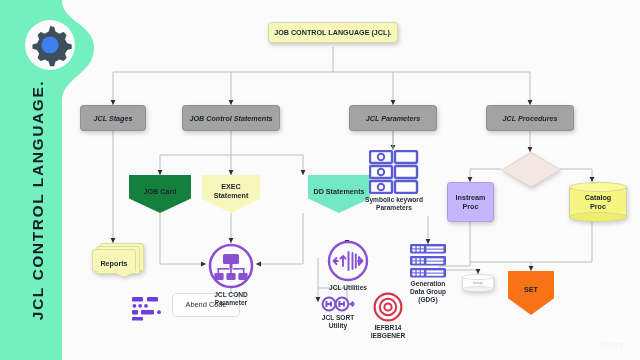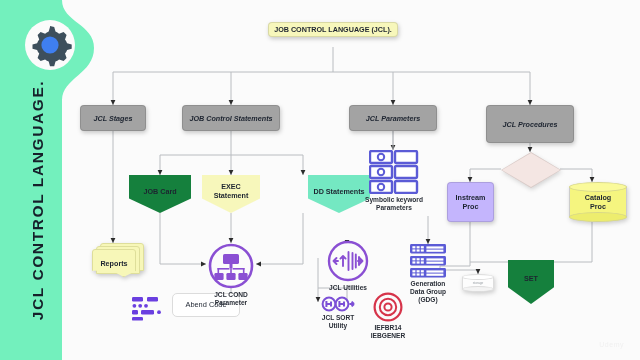--- a/index.html
+++ b/index.html
@@ -170,34 +170,34 @@
 
       <path d="M470,222 L470,262"></path>
       <path d="M592,222 L592,262"></path>
       <path d="M470,262 L592,262"></path>
       <path d="M531,262 L531,271" marker-end="url(#ar)"></path>
 
       <path d="M470,262 L470,266 L440,266 L440,270 L478,270 L478,274" marker-end="url(#ar)"></path>
     </g>
   </svg>
 
-  <div class="node rect yellow" style="left:268px; top:22px; width:130px; height:15px;">
+  <div class="node rect yellow" style="left:268px; top:22px; width:130px; height:21px;">
     <span class="lbl">JOB CONTROL LANGUAGE (JCL).</span>
   </div>
 
   <div class="node rect green" style="left:80px; top:105px; width:66px; height:26px;">
     <span class="lbl">JCL Stages</span>
   </div>
   <div class="node rect green" style="left:349px; top:105px; width:88px; height:26px;">
     <span class="lbl">JCL Parameters</span>
   </div>
   <div class="node rect green" style="left:182px; top:105px; width:98px; height:26px;">
     <span class="lbl">JOB Control Statements</span>
   </div>
-  <div class="node rect green" style="left:486px; top:105px; width:88px; height:38px;">
+  <div class="node rect green" style="left:486px; top:105px; width:88px; height:26px;">
     <span class="lbl">JCL Procedures</span>
   </div>
 
   <div class="node pent cyan" style="left:129px; top:175px; width:62px; height:38px;">
     <span class="lbl" style="margin-bottom:6px">JOB Card</span>
   </div>
   <div class="node pent yellow" style="left:202px; top:175px; width:58px; height:38px;">
     <span class="lbl" style="margin-bottom:6px">
       <span>EXEC</span><br>
       <span>Statement</span>
@@ -383,18 +383,18 @@
     </div>
   </div>
 
   <div class="cyl cyl-white" style="left:462px; top:274px; width:32px; height:18px;">
     <div class="body" style="top:3px;bottom:3px;"></div>
     <div class="bot" style="height:6px;"></div>
     <div class="top" style="height:6px;"></div>
     <div class="ctxt">storage</div>
   </div>
 
-  <div class="node pent" style="left:508px; top:260px; width:46px; height:44px; background:#15803d;">
+  <div class="node pent" style="left:508px; top:271px; width:46px; height:44px; background:#f97316;">
     <span class="lbl" style="margin-bottom:8px">SET</span>
   </div>
 
   <div class="watermark">Udemy</div>
 </div>
 
 </body></html>

